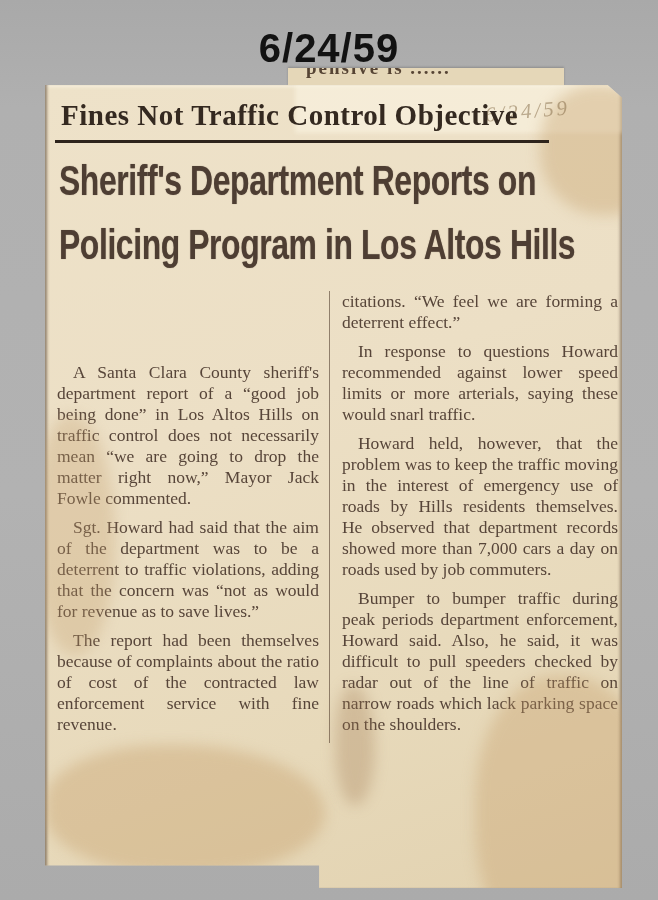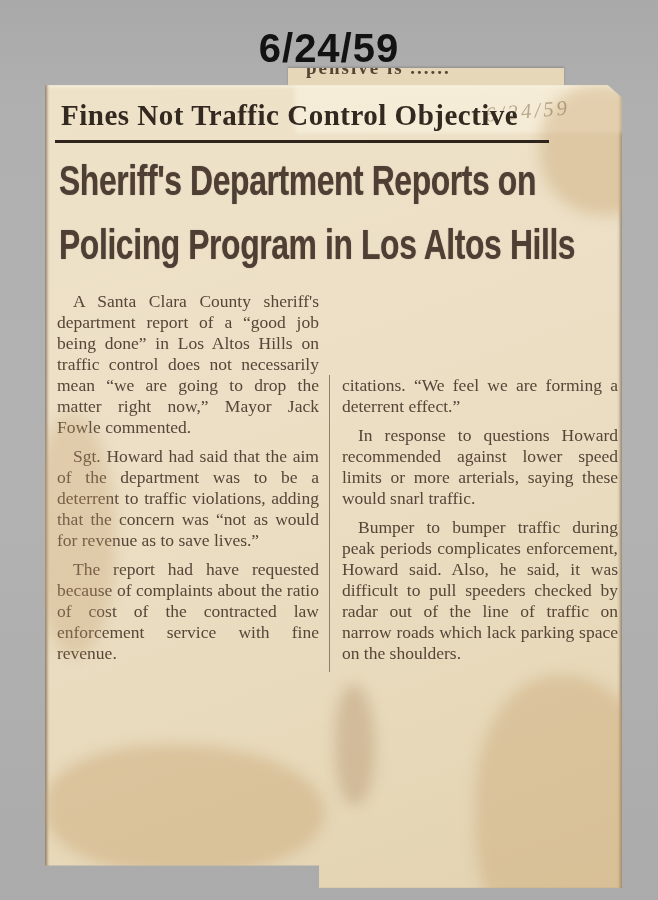--- a/index.html
+++ b/index.html
@@ -95,21 +95,22 @@
 
   <div class="headline">
     <span class="hl">Sheriff's Department Reports on</span>
     <span class="hl">Policing Program in Los Altos Hills</span>
   </div>
 
   <div class="columns">
     <div class="col left">
       <p>A Santa Clara County sheriff's department report of a “good job being done” in Los Altos Hills on traffic control does not necessarily mean “we are going to drop the matter right now,” Mayor Jack Fowle commented.</p>
       <p>Sgt. Howard had said that the aim of the department was to be a deterrent to traffic violations, adding that the concern was “not as would for revenue as to save lives.”</p>
-      <p>The report had have requested because of complaints about the ratio of cost of the contracted law enforcement service with fine revenue.</p>
+      <p>The report had been themselves because of complaints about the ratio of cost of the contracted law enforcement service with fine revenue.</p>
     </div>
     <div class="col right">
       <p class="no-indent">citations. “We feel we are forming a deterrent effect.”</p>
       <p>In response to questions Howard recommended against lower speed limits or more arterials, saying these would snarl traffic.</p>
-      <p>Bumper to bumper traffic during peak periods complicates enforcement, Howard said. Also, he said, it was difficult to pull speeders checked by radar out of the line of traffic on narrow roads which lack parking space on the shoulders.</p>
+      <p>Howard held, however, that the problem was to keep the traffic moving in the interest of emergency use of roads by Hills residents themselves. He observed that department records showed more than 7,000 cars a day on roads used by job commuters.</p>
+      <p>Bumper to bumper traffic during peak periods department enforcement, Howard said. Also, he said, it was difficult to pull speeders checked by radar out of the line of traffic on narrow roads which lack parking space on the shoulders.</p>
     </div>
   </div>
 </div>
 
 </body></html>

